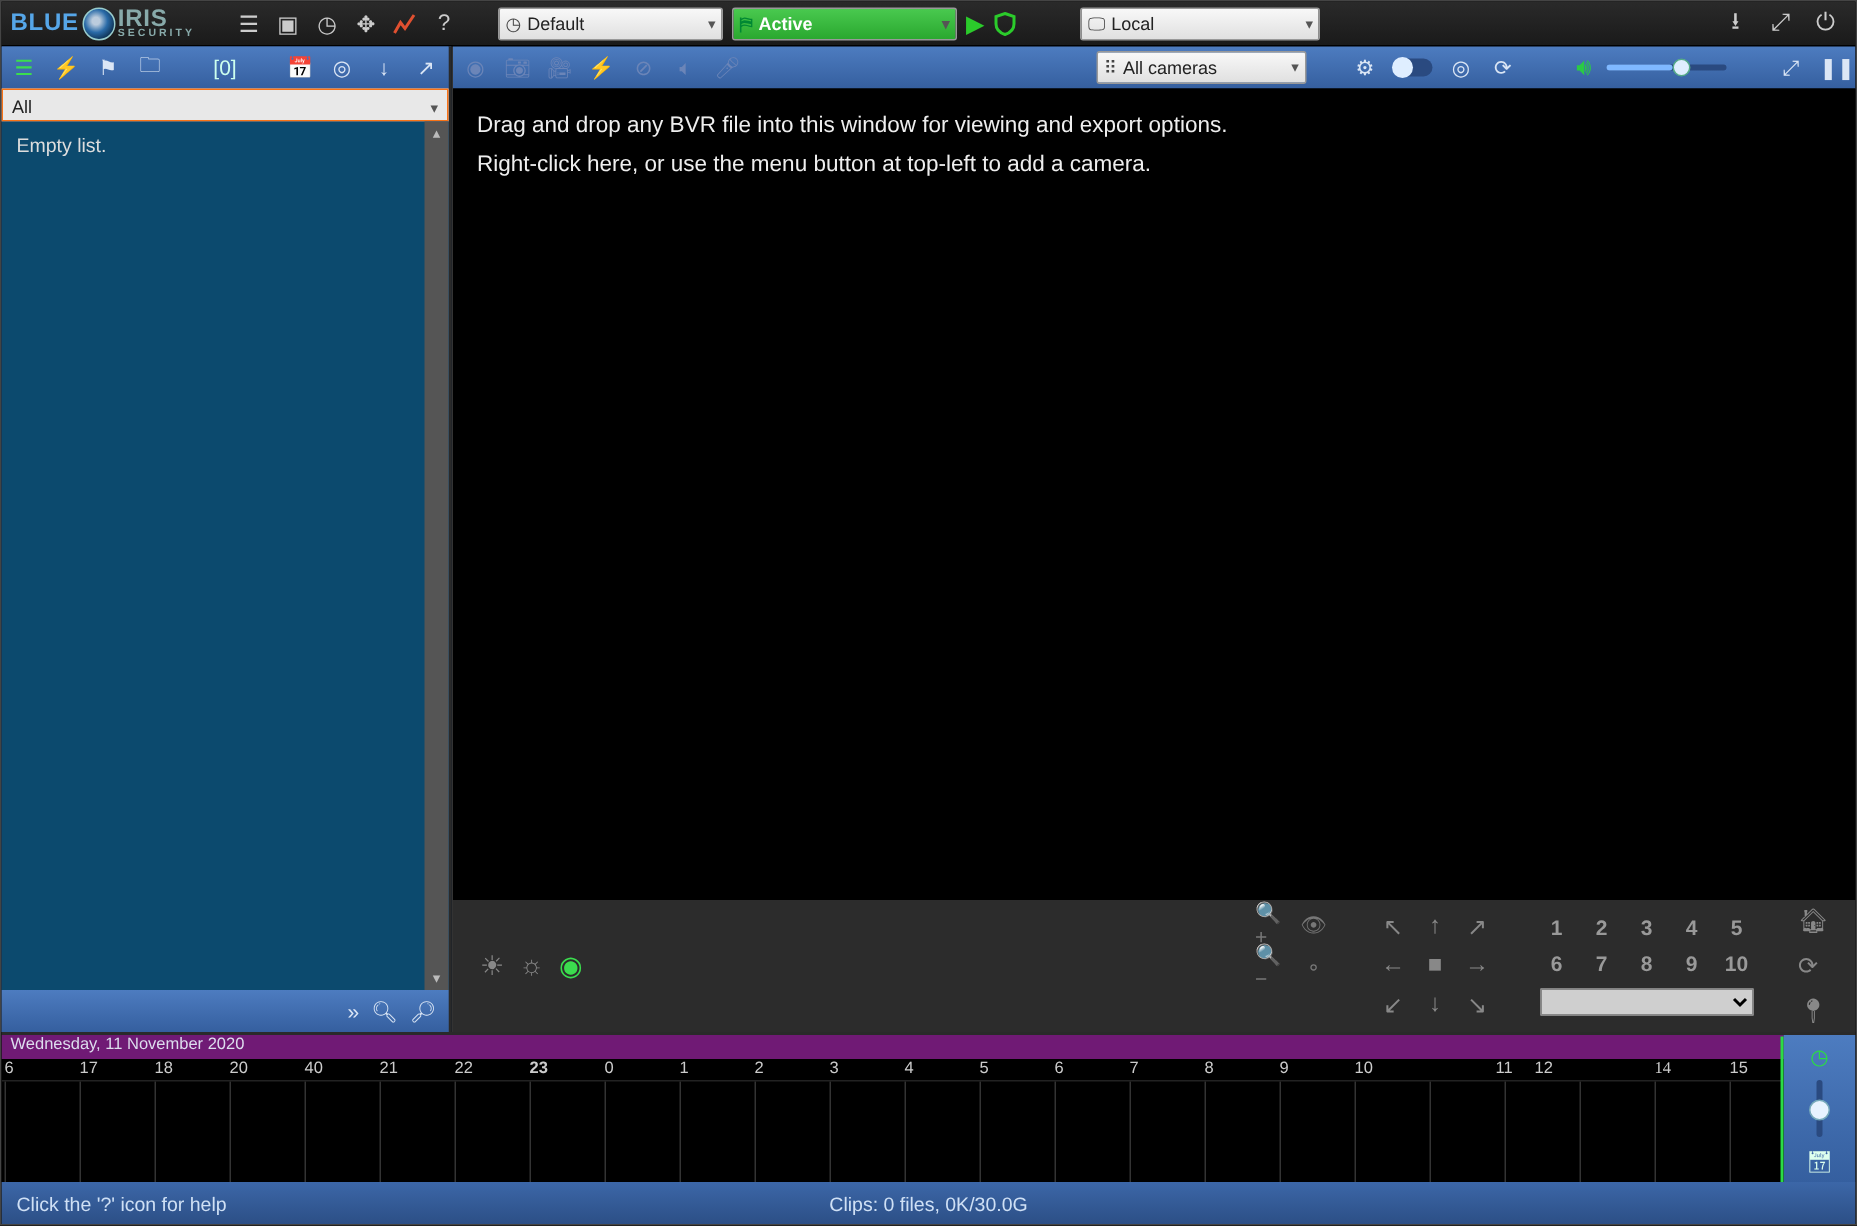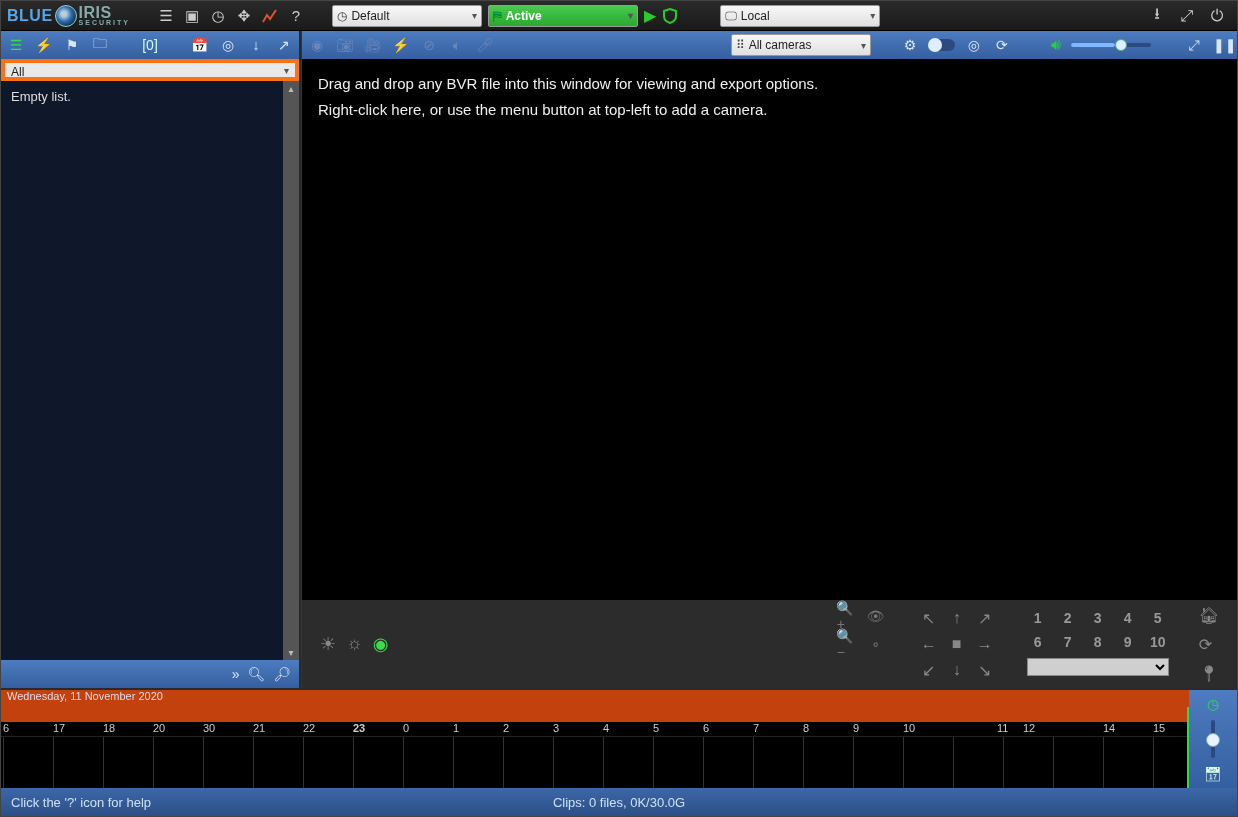--- a/index.html
+++ b/index.html
@@ -39,23 +39,23 @@
   .right-icons{margin-left:auto;display:flex;gap:10px;padding-right:4px}
   .right-icons .mico{font-size:16px}
 
   
   .body-row{display:flex;height:calc(100% - 30px - 100px - 28px);}
   .sidebar{width:300px;background:#3a65a5;display:flex;flex-direction:column;border-right:2px solid #2a2a2a;}
   .sb-toolbar{height:28px;background:linear-gradient(#4d7cc0,#355f9f);display:flex;align-items:center;padding:0 6px;gap:10px;color:#dbe6f5;font-size:14px;}
   .sb-toolbar .tico{width:18px;text-align:center;cursor:pointer}
   .sb-toolbar .tico.green{color:#3bdd4e}
   .sb-toolbar .count{margin-left:auto;margin-right:auto;color:#cfe}
-  .sb-filter{height:22px;background:#e8e8e8;color:#222;padding:2px 6px;display:flex;align-items:flex-start;border:4px solid #f97316;font-size:12px;cursor:pointer}
+  .sb-filter{height:22px;background:#e8e8e8;color:#222;padding:2px 6px;display:flex;align-items:flex-end;border:1px solid #f97316;font-size:12px;cursor:pointer}
   .sb-filter .caret{margin-left:auto;font-size:10px;color:#555}
-  .sb-list{flex:1;background:#0f172a;position:relative;padding:8px 10px;color:#ddd;font-size:13px;}
+  .sb-list{flex:1;background:#0c4a6e;position:relative;padding:8px 10px;color:#ddd;font-size:13px;}
   .sb-scroll{position:absolute;right:0;top:0;bottom:0;width:16px;background:#555;display:flex;flex-direction:column;align-items:center;justify-content:space-between;padding:2px 0;}
   .sb-scroll .arr{color:#bbb;font-size:10px;cursor:pointer}
   .sb-scroll .track{flex:1;width:100%}
   .sb-foot{height:28px;background:linear-gradient(#4d7cc0,#355f9f);display:flex;align-items:center;justify-content:flex-end;gap:8px;padding:0 8px;color:#dbe6f5}
   .sb-foot .fico{cursor:pointer;font-size:14px}
 
   .mainview{flex:1;display:flex;flex-direction:column;background:#000;border-left:1px solid #333}
   .mv-toolbar{height:28px;background:linear-gradient(#4d7cc0,#355f9f);display:flex;align-items:center;padding:0 6px;gap:10px;color:#879fcf;font-size:14px}
   .mv-toolbar .tico{width:18px;text-align:center;cursor:pointer;color:#6b85b8}
   .mv-toolbar .tico.on{color:#dbe6f5}
@@ -81,21 +81,21 @@
   .ptz-presets{display:grid;grid-template-columns:repeat(5,22px);grid-auto-rows:20px;gap:4px 8px;color:#999;font-size:14px;font-weight:600}
   .ptz-presets span{text-align:center;cursor:pointer}
   .ptz-presets .sel{grid-column:1/6;}
   .ptz-presets select{width:100%;height:18px;background:#cfcfcf;border:1px solid #888;font-size:11px}
   .ptz-side{display:flex;flex-direction:column;gap:10px;color:#888;font-size:16px}
   .ptz-side span{cursor:pointer}
 
   
   .timeline{height:100px;background:#000;display:flex;border-top:2px solid #2a2a2a}
   .tl-main{flex:1;display:flex;flex-direction:column}
-  .tl-dates{height:32px;background:#c2410c;display:flex;font-size:11px;color:#dde}
+  .tl-dates{height:16px;background:#701a75;display:flex;font-size:11px;color:#dde}
   .tl-dates .d1{width:398px;padding-left:6px}
   .tl-dates .d2{flex:1;padding-left:6px;border-left:1px solid #6a90c8}
   .tl-hours{height:14px;background:#000;position:relative;color:#ccc;font-size:11px}
   .tl-hours span{position:absolute;top:0}
   .tl-track{flex:1;background:#000;position:relative;border-top:1px solid #222}
   .tl-track .tick{position:absolute;top:0;bottom:0;width:1px;background:#333}
   .tl-track .cursor{position:absolute;right:0;top:-30px;bottom:0;width:2px;background:#2bdc45}
   .tl-right{width:48px;background:linear-gradient(#4d7cc0,#355f9f);display:flex;flex-direction:column;align-items:center;padding:6px 4px;gap:8px;color:#dfe}
   .tl-right .vtrack{flex:1;width:4px;background:#2a4a80;border-radius:2px;position:relative}
   .tl-right .vtrack .kn{position:absolute;left:-5px;bottom:30%;width:14px;height:14px;border-radius:50%;background:#e8f3ff;border:1px solid #7ab}
@@ -288,39 +288,39 @@
 <div class="timeline">
   <div class="tl-main">
     <div class="tl-dates">
       <div class="d1">Wednesday, 11 November 2020</div>
     </div>
     <div class="tl-hours" id="tl-hours">
         <span style="left: 2px;">6</span>
         <span style="left: 52px;">17</span>
         <span style="left: 102px;">18</span>
         <span style="left: 152px;">20</span>
-        <span style="left: 202px;">30</span>
+        <span style="left: 202px;">40</span>
         <span style="left: 252px;">21</span>
         <span style="left: 302px;">22</span>
         <span style="left: 352px; font-weight: bold;">23</span>
         <span style="left: 402px;">0</span>
         <span style="left: 452px;">1</span>
         <span style="left: 502px;">2</span>
         <span style="left: 552px;">3</span>
         <span style="left: 602px;">4</span>
         <span style="left: 652px;">5</span>
         <span style="left: 702px;">6</span>
         <span style="left: 752px;">7</span>
         <span style="left: 802px;">8</span>
         <span style="left: 852px;">9</span>
         <span style="left: 902px;">10</span>
         <span style="left: 996px;">11</span>
         <span style="left: 1002px; margin-left: 20px;">12</span>
         <span style="left: 1052px; margin-top: 44px;">13</span>
-        <span style="left: 1102px;">14</span>
+        <span style="left: 1102px; font-family: Liberation Serif, serif;">14</span>
         <span style="left: 1152px;">15</span>
       </div>
     <div class="tl-track" id="tl-track">
       <div class="cursor"></div>
     <div class="tick" style="left: 2px;"></div>
         <div class="tick" style="left: 52px;"></div>
         <div class="tick" style="left: 102px;"></div>
         <div class="tick" style="left: 152px;"></div>
         <div class="tick" style="left: 202px;"></div>
         <div class="tick" style="left: 252px;"></div>

